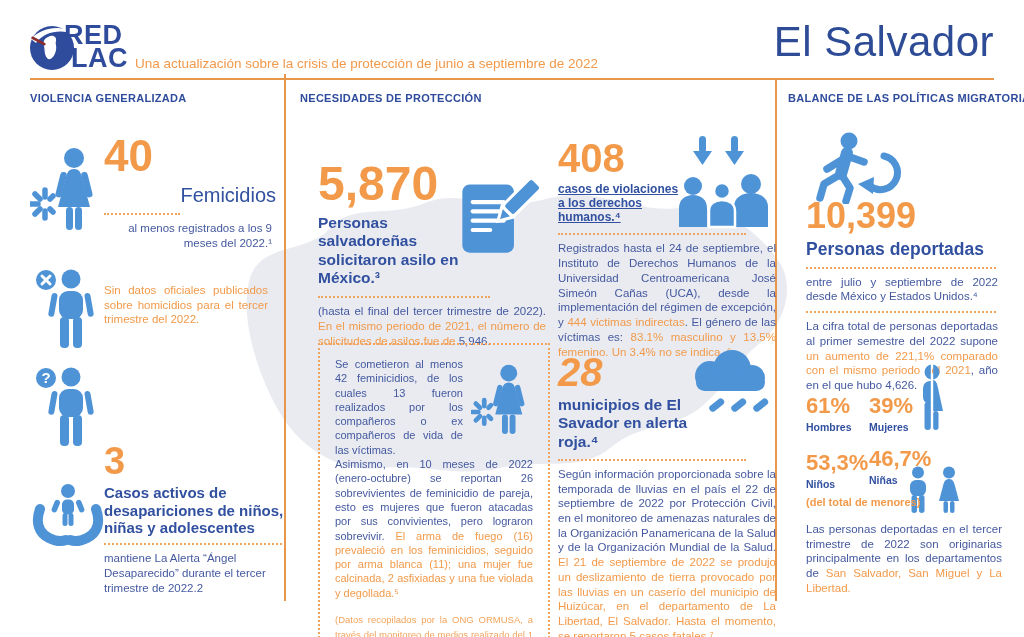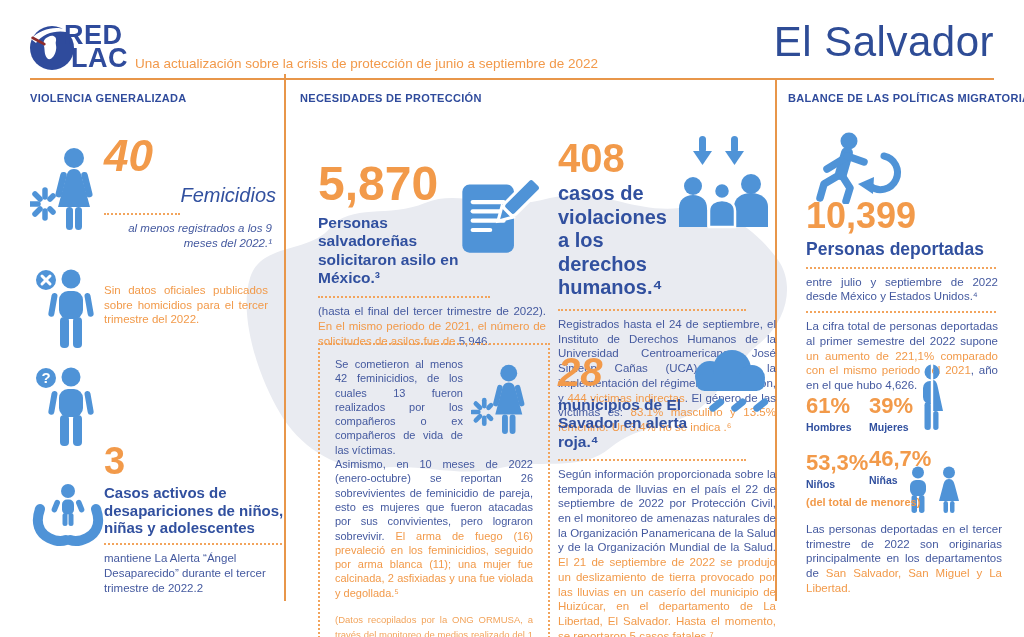--- a/index.html
+++ b/index.html
@@ -76,21 +76,21 @@
     </g>
     <g class="ic">
       <circle cx="44" cy="12" r="10"></circle>
       <rect x="31" y="26" width="6.5" height="26" rx="3.2" transform="rotate(14 34 26)"></rect>
       <rect x="50.5" y="26" width="6.5" height="26" rx="3.2" transform="rotate(-14 54 26)"></rect>
       <path d="M44,23 C38,23 37,27 35,35 L28,61 L60,61 L53,35 C51,27 50,23 44,23 Z"></path>
       <rect x="36" y="61" width="7" height="23" rx="3.5"></rect>
       <rect x="45" y="61" width="7" height="23" rx="3.5"></rect>
     </g>
   </svg>
-  <div class="abs" style="left:104px;top:134px;width:172px;font-style:italic;">
+  <div class="abs" style="left:104px;top:134px;width:172px;">
     <div class="big" style="font-size:44px;">40</div>
     <div style="font-size:20px;font-weight:500;color:#31509F;margin-top:6px;text-align:right;">Femicidios</div>
     <div class="dotted" style="width:76px;"></div>
     <div class="body" style="text-align:right;width:168px;">al menos registrados a los 9 meses del 2022.¹</div>
   </div>
 
   <svg class="abs" style="left:34px;top:268px;" width="64" height="82" viewBox="0 0 64 82">
     <g class="ic">
       <circle cx="37" cy="11" r="9.5"></circle>
       <rect x="25" y="23" width="24" height="28" rx="9"></rect>
@@ -190,21 +190,21 @@
     <div class="body">Se cometieron al menos 42 feminicidios, de los cuales 13 fueron realizados por los compañeros o ex compañeros de vida de las víctimas.</div>
     <div class="body" style="clear:none;">
       <span class="blue">Asimismo, en 10 meses de 2022 (enero-octubre) se reportan 26 sobrevivientes de feminicidio de pareja, esto es mujeres que fueron atacadas por sus convivientes, pero lograron sobrevivir.</span>
       <span class="orange">El arma de fuego (16) prevaleció en los feminicidios, seguido por arma blanca (11); una mujer fue calcinada, 2 asfixiadas y una fue violada y degollada.⁵</span>
     </div>
     <div class="src" style="margin-top:12px;">(Datos recopilados por la ONG ORMUSA, a través del monitoreo de medios realizado del 1 enero al 25 de octubre de 2022)</div>
   </div>
 
   <div class="abs" style="left:558px;top:138px;width:218px;">
     <div class="big" style="font-size:40px;">408</div>
-    <div class="sub" style="font-size:20px;margin-top:4px;width:125px;">casos de violaciones a los derechos humanos.⁴</div>
+    <div class="sub" style="font-size:12px;margin-top:4px;width:125px;text-decoration:underline;">casos de violaciones a los derechos humanos.⁴</div>
     <div class="dotted" style="width:188px;margin-top:9px;"></div>
     <div class="body" style="width:218px;">
       <span class="blue">Registrados hasta el 24 de septiembre, el Instituto de Derechos Humanos de la Universidad Centroamericana José Simeón Cañas (UCA), desde la implementación del régimen de excepción, y</span>
       <span class="orange">444 victimas indirectas</span><span class="blue">. El género de las víctimas es:</span>
       <span class="orange">83.1% masculino y 13.5% femenino. Un 3.4% no se indica .⁶</span>
     </div>
   </div>
   <svg class="abs" style="left:672px;top:134px;" width="100" height="96" viewBox="0 0 100 96">
     <g class="ic">
       <rect x="27" y="2" width="7" height="17" rx="3.5"></rect>

